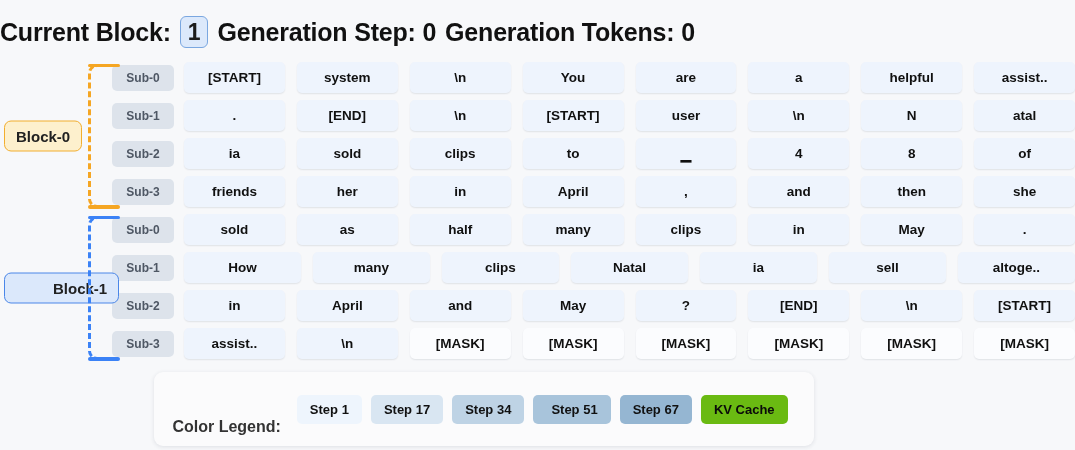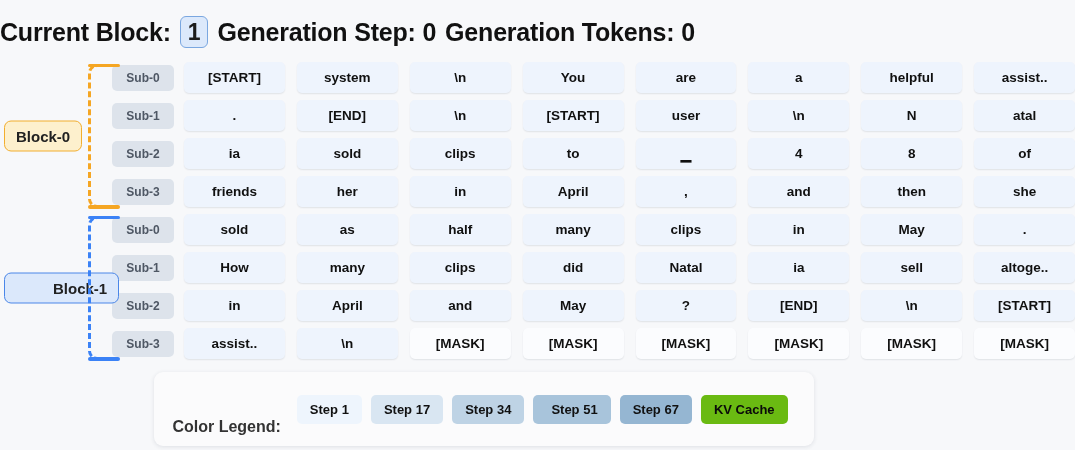--- a/index.html
+++ b/index.html
@@ -244,21 +244,20 @@
               <div class="cell">May</div>
               <div class="cell">.</div>
             </div>
           </div>
           <div class="sub-row">
             <div class="sub-label">Sub-1</div>
             <div class="cells">
               <div class="cell">How</div>
               <div class="cell">many</div>
               <div class="cell">clips</div>
-              <div class="cell">did</div>
               <div class="cell">Natal</div>
               <div class="cell">ia</div>
               <div class="cell">sell</div>
               <div class="cell">altoge..</div>
             </div>
           </div>
           <div class="sub-row">
             <div class="sub-label">Sub-2</div>
             <div class="cells">
               <div class="cell">in</div>

